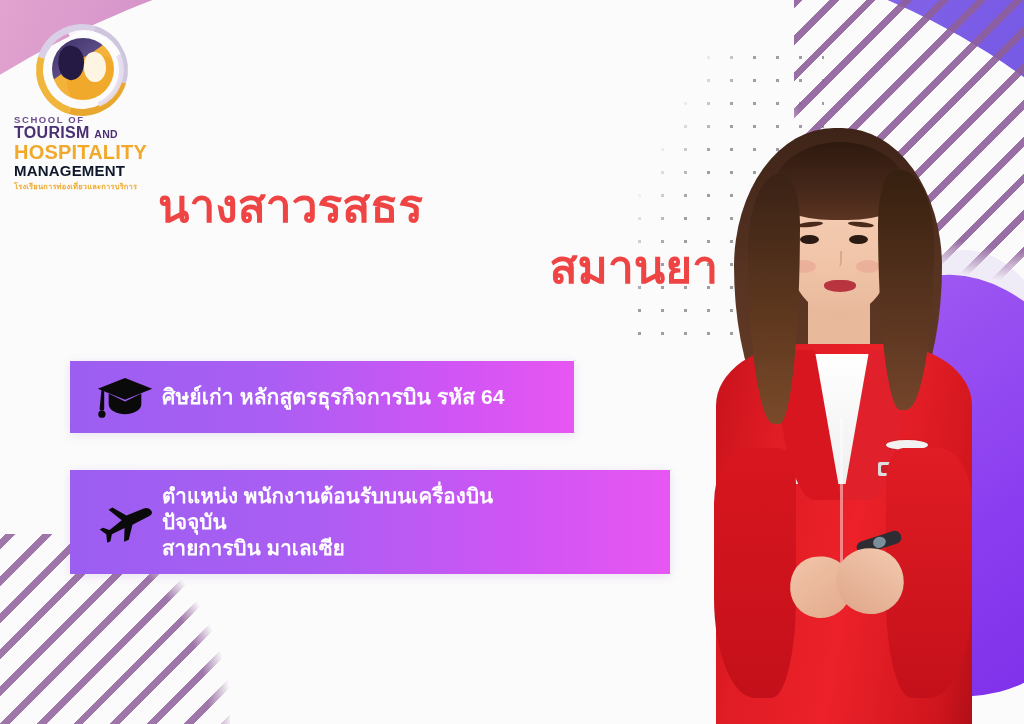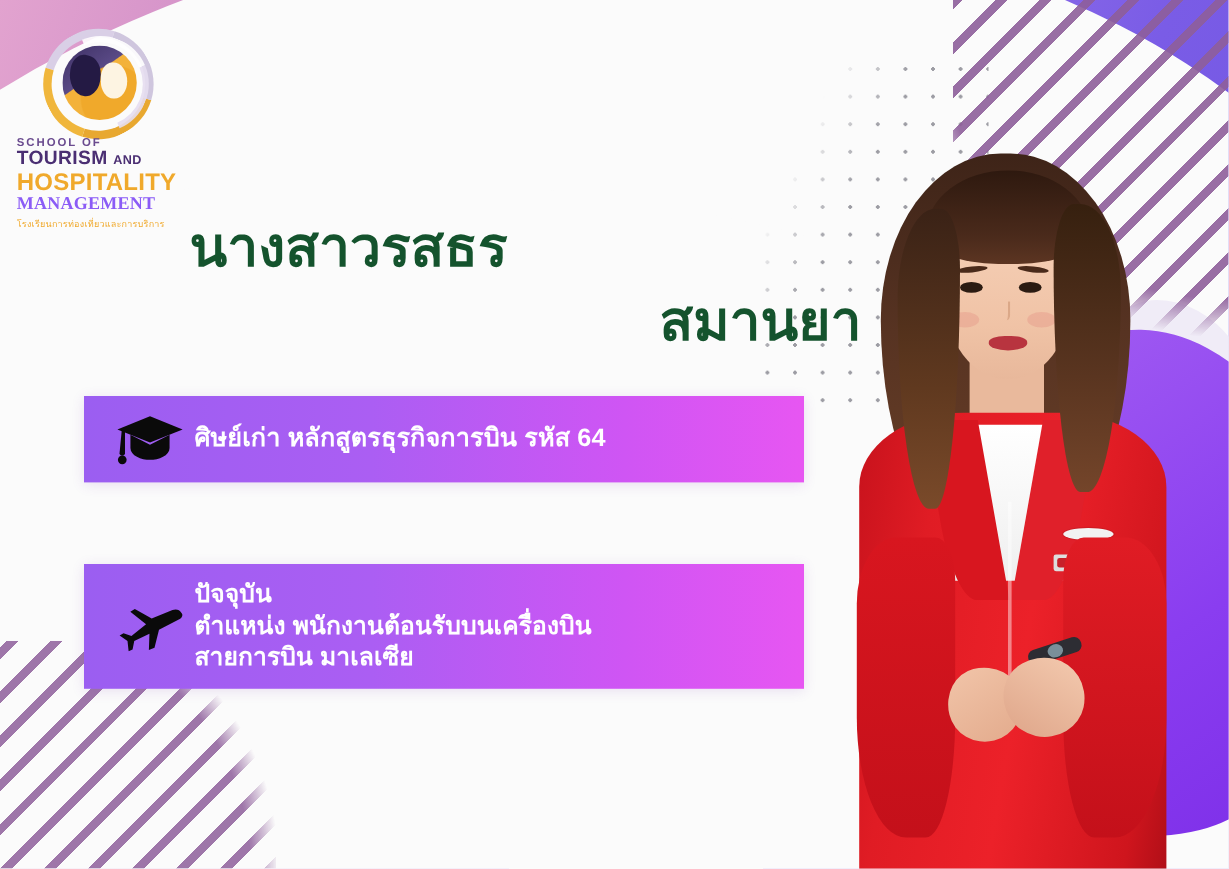--- a/index.html
+++ b/index.html
@@ -152,22 +152,22 @@
     content:""; position:absolute;
     right:8px; top:14px; width:22px; height:30px;
     background:#fdf4e2;
     border-radius:45% 55% 50% 50%;
   }
   .logo-text { position:absolute; left:0; top:92px; width:132px; text-align:left; }
   .lt-school { font-size:9.5px; letter-spacing:1.6px; color:#6a4b8f; font-weight:700; }
   .lt-tourism { font-size:16px; letter-spacing:.3px; color:#4b2f73; font-weight:700; line-height:1.05; }
   .lt-tourism .and { font-size:10.5px;text-align:right; }
   .lt-hosp { font-size:20px; letter-spacing:.2px; color:#f0a92b; font-weight:700; line-height:1.05; }
-  .lt-mgmt { font-size:15px; letter-spacing:.2px; color:#8b5cf6; font-weight:700; line-height:1.05;font-family:Liberation Serif, serif; }
-  .lt-thai { font-size:7.5px; color:#f0a92b; font-weight:400; letter-spacing:.2px; margin-top:1px; }
+  .lt-mgmt { font-size:15px; letter-spacing:.2px; color:#0f172a; font-weight:700; line-height:1.05; }
+  .lt-thai { font-size:7.5px; color:#f0a92b; font-weight:700; letter-spacing:.2px; margin-top:1px; }
 
   
   .subject {
     position:absolute; left:690px; top:118px;
     width:316px; height:560px;
   }
   .sj-hair-back {
     position:absolute; left:44px; top:10px;
     width:208px; height:330px;
     background:linear-gradient(180deg,#3e2418 0%, #573322 45%, #6b4128 100%);
@@ -298,21 +298,21 @@
   }
   .sj-watch:after {
     content:""; position:absolute; left:17px; top:1px;
     width:13px; height:11px; background:#7a8f9a; border-radius:50%;
   }
 
   
   .title {
     position:absolute; left:158px; top:176px;
     width:560px;
-    color:#14532d;
+    color:#ef4444;
     font-weight:700;
     font-size:46px;
     line-height:1.32;
   }
   .title .l1 { display:block; text-align:left; }
   .title .l2 { display:block; text-align:right; padding-left:140px; }
 
   
   .badge {
     position:absolute;
@@ -324,21 +324,21 @@
   .badge .bicon {
     width:74px; flex:0 0 74px;
     display:flex; align-items:center; justify-content:center;
     color:#0a0a0a;
   }
   .badge .btext {
     color:#ffffff; font-weight:700;
     font-size:21px; line-height:1.28;
     letter-spacing:.1px;
   }
-  #badge1 { left:70px; top:330px; width:600px; height:72px; }
+  #badge1 { left:70px; top:361px; width:504px; height:72px; }
   #badge2 { left:70px; top:470px; width:600px; height:104px; }
   #badge2 .btext { font-size:20.5px; }
 
   
   .footer {
     position:absolute; left:0; bottom:0;
     width:1024px; height:48px;
     background:linear-gradient(90deg,#a262f0 0%, #b05cf2 28%, #c44ef2 56%, #d93ff0 78%, #e02ae0 100%);
     display:flex; align-items:center;
     overflow:hidden;
@@ -444,20 +444,20 @@
     <div class="btext">ศิษย์เก่า หลักสูตรธุรกิจการบิน รหัส 64</div>
   </div>
 
   <div class="badge" id="badge2">
     <div class="bicon">
       <svg viewBox="0 0 64 44" width="60" height="42" aria-hidden="true">
         <path fill="#0a0a0a" d="M60 10c1.6 1.8 .6 4.2-2 5.6L40 25l-4 16-5 2 .5-14.5L18 35l-1.5 7.5-3.5 1.5-1-9-7-5 3.5-2 7 2.5 13-10.5L14.5 9l4-2.5 15 8.5L52 7.5c3-1.2 6.4-.4 8 2.5Z"></path>
       </svg>
     </div>
     <div class="btext">
+      <div>ตำแหน่ง พนักงานต้อนรับบนเครื่องบิน</div>
       <div>ปัจจุบัน</div>
-      <div>ตำแหน่ง พนักงานต้อนรับบนเครื่องบิน</div>
       <div>สายการบิน มาเลเซีย</div>
     </div>
   </div>
 
 
 </div>
 
 </body></html>

